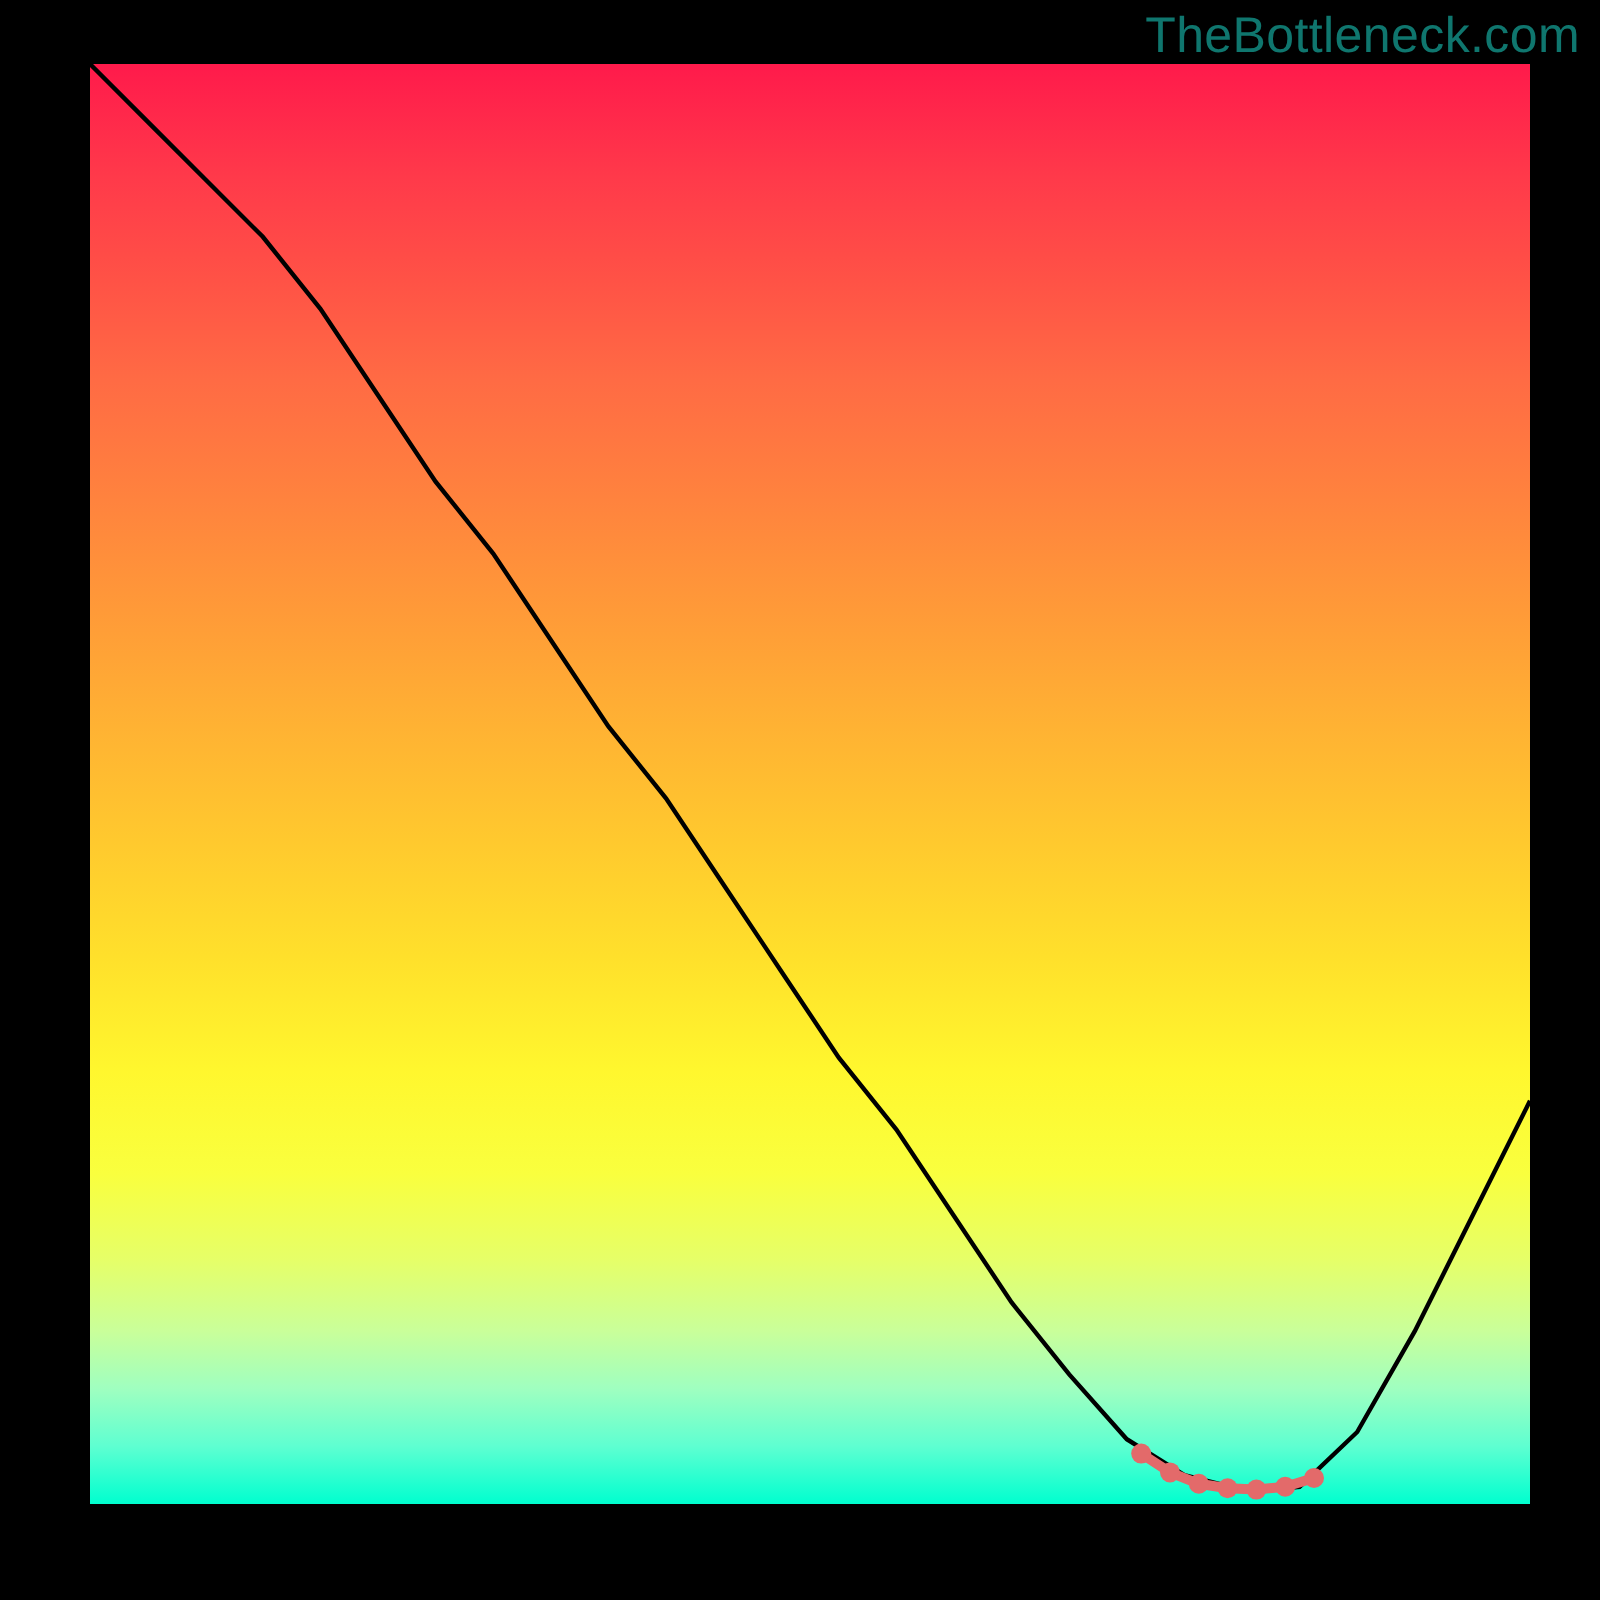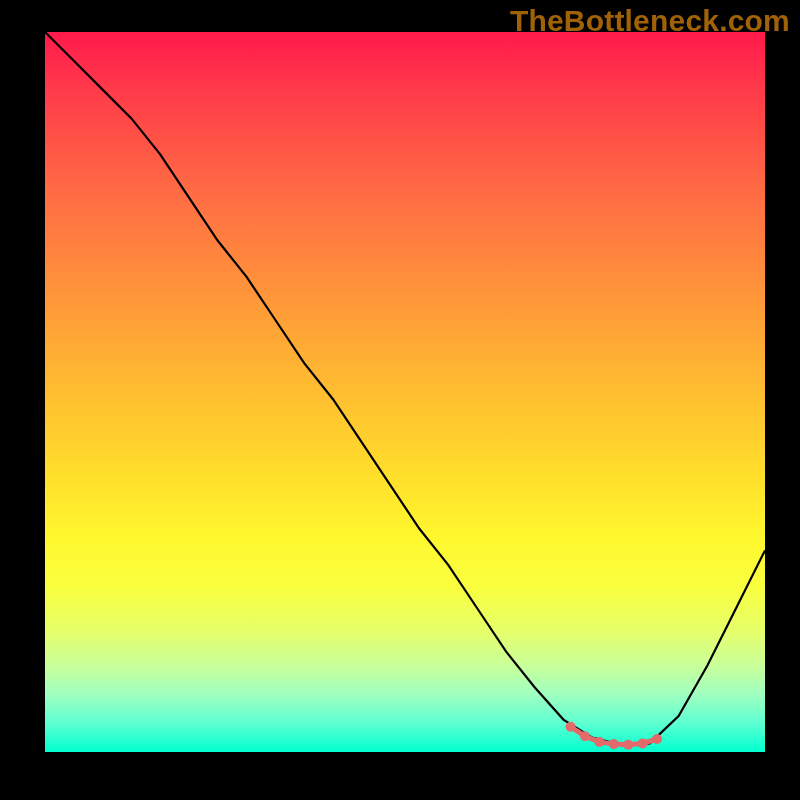--- a/index.html
+++ b/index.html
@@ -14,23 +14,23 @@
   .frame {
     position: relative;
     width: 800px;
     height: 800px;
     background: #000;
   }
   .watermark {
     position: absolute;
     top: 4px;
     right: 10px;
-    color: #a16207;
-    font-size: 30px;
-    font-weight: 700;
+    color: #0f766e;
+    font-size: 25px;
+    font-weight: 400;
     letter-spacing: 0.2px;
     z-index: 5;
   }
   .plot-area {
     position: absolute;
     left: 45px;
     top: 32px;
     width: 720px;
     height: 720px;
   }

